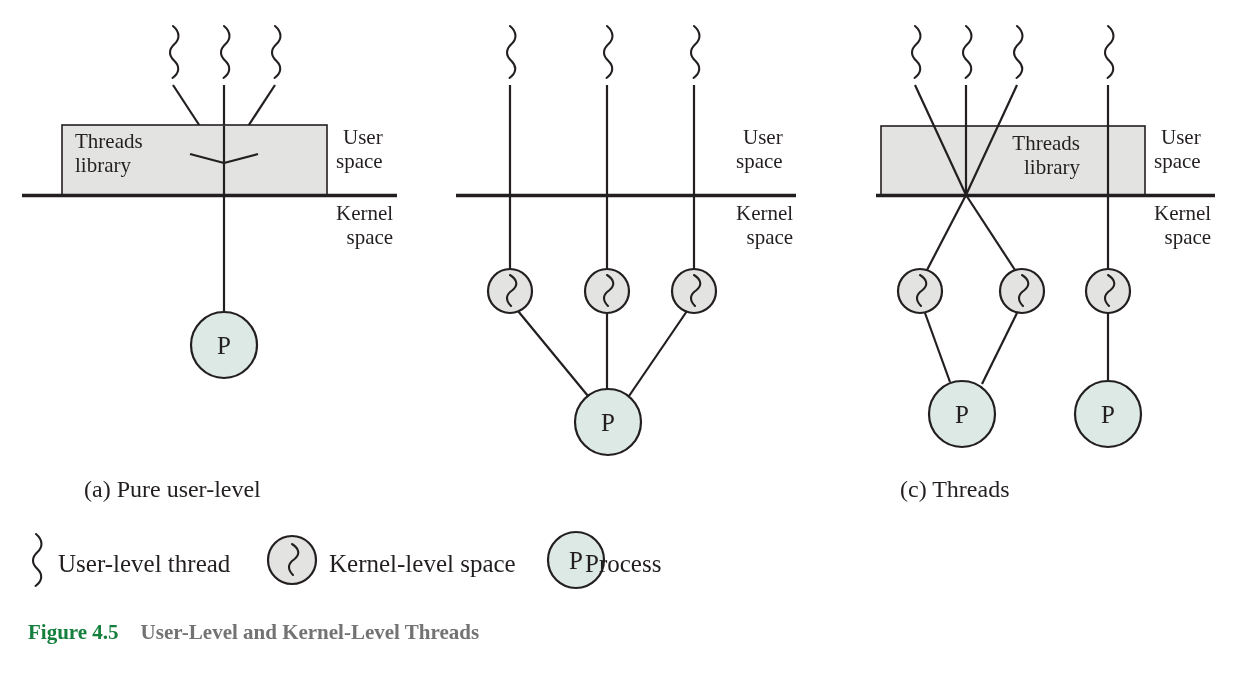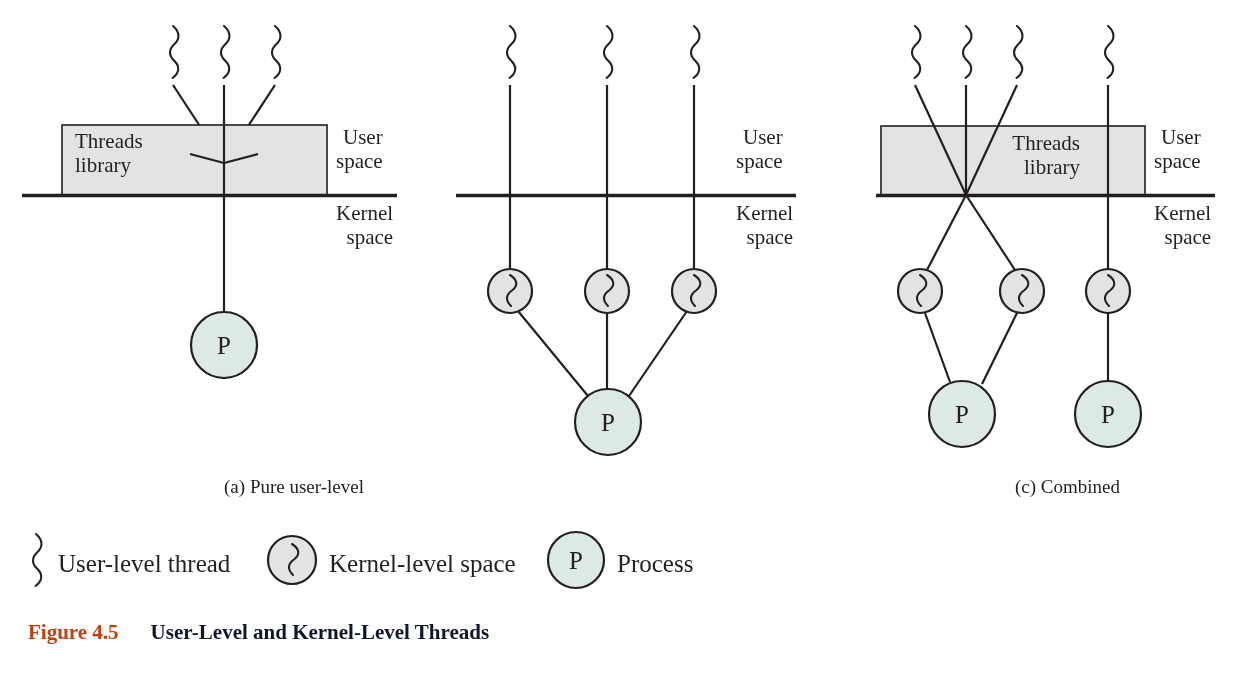--- a/index.html
+++ b/index.html
@@ -44,22 +44,22 @@
     text-align: left;
   }
   .box-label.right {
     text-align: right;
   }
   .space-label {
     font-size: 21px;
     text-align: right;
   }
   .subcaption {
-    font-size: 19px;
-    text-align: right;
+    font-size: 24px;
+    text-align: left;
   }
   .legend-label {
     font-size: 25px;
   }
   .p-glyph {
     position: absolute;
     font-size: 25px;
     font-family: "Liberation Serif", "DejaVu Serif", serif;
     color: #231f20;
     text-align: center;
@@ -68,25 +68,25 @@
   #caption-bar {
     position: absolute;
     left: 28px;
     top: 620px;
     font-family: "Liberation Serif", "DejaVu Serif", serif;
     font-weight: bold;
     font-size: 21px;
     white-space: nowrap;
   }
   #caption-bar .fig-num {
-    color: #c2410c;
-    margin-right: 32px;
+    color: #15803d;
+    margin-right: 22px;
   }
   #caption-bar .fig-title {
-    color: #0f172a;
+    color: #737373;
   }
 </style>
 </head>
 <body>
 
 <div id="figure-root">
 
   <svg class="figure-canvas" viewBox="0 0 1248 678">
     <defs>
 
@@ -275,24 +275,24 @@
   <div class="lbl space-label" style="left:1154px; top:125px;">
     <div>User</div>
     <div>space</div>
   </div>
   <div class="lbl space-label" style="left:1154px; top:201px;">
     <div>Kernel</div>
     <div>space</div>
   </div>
   <div class="p-glyph" style="left:932px; top:402px; width:60px;">P</div>
   <div class="p-glyph" style="left:1078px; top:402px; width:60px;">P</div>
-  <div class="lbl subcaption" style="left:900px; top:476px; width:220px;">(c) Combined</div>
+  <div class="lbl subcaption" style="left:900px; top:476px; width:220px;">(c) Threads</div>
 
   <div class="lbl legend-label" style="left:58px; top:549px;">User-level thread</div>
   <div class="lbl legend-label" style="left:329px; top:549px;">Kernel-level space</div>
   <div class="p-glyph" style="left:546px; top:548px; width:60px;">P</div>
-  <div class="lbl legend-label" style="left:617px; top:549px;text-align:right;">Process</div>
+  <div class="lbl legend-label" style="left:585px; top:549px;text-align:right;">Process</div>
 
   <div id="caption-bar">
     <span class="fig-num">Figure 4.5</span><span class="fig-title">User-Level and Kernel-Level Threads</span>
   </div>
 
 </div>
 
 </body></html>

